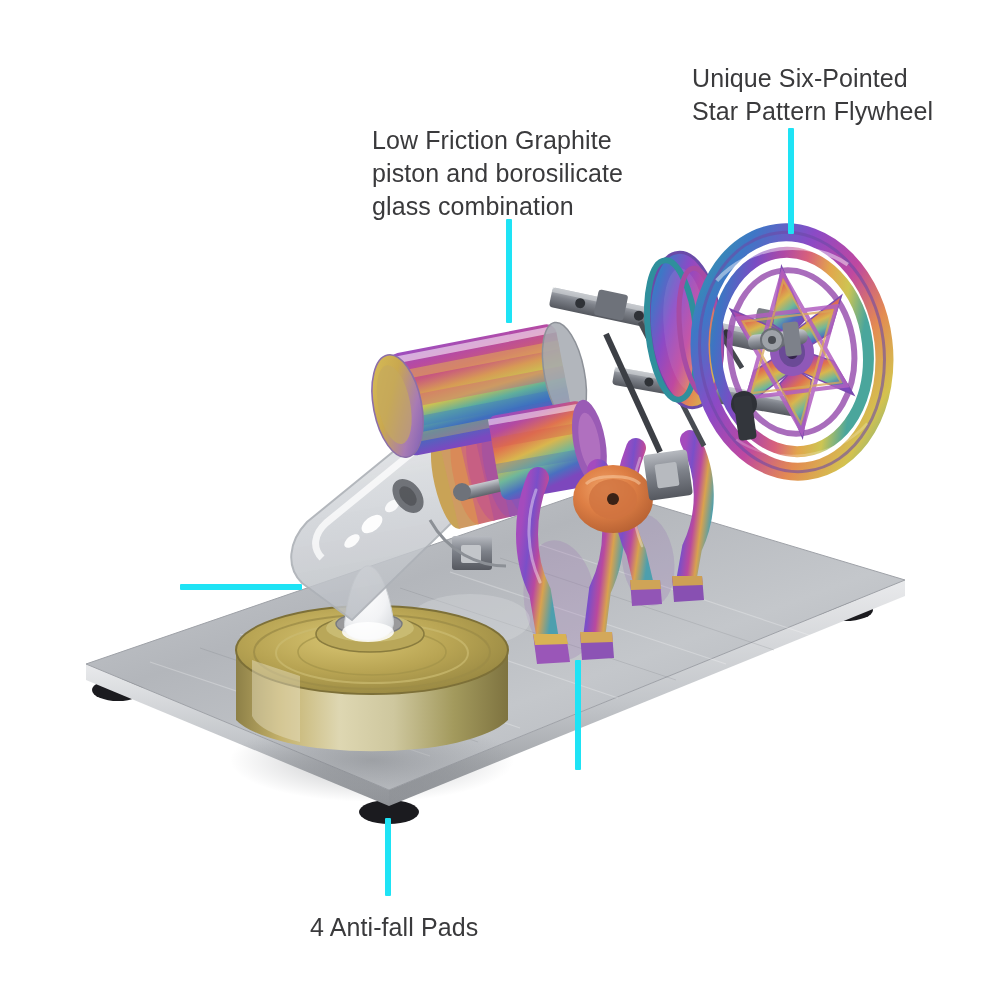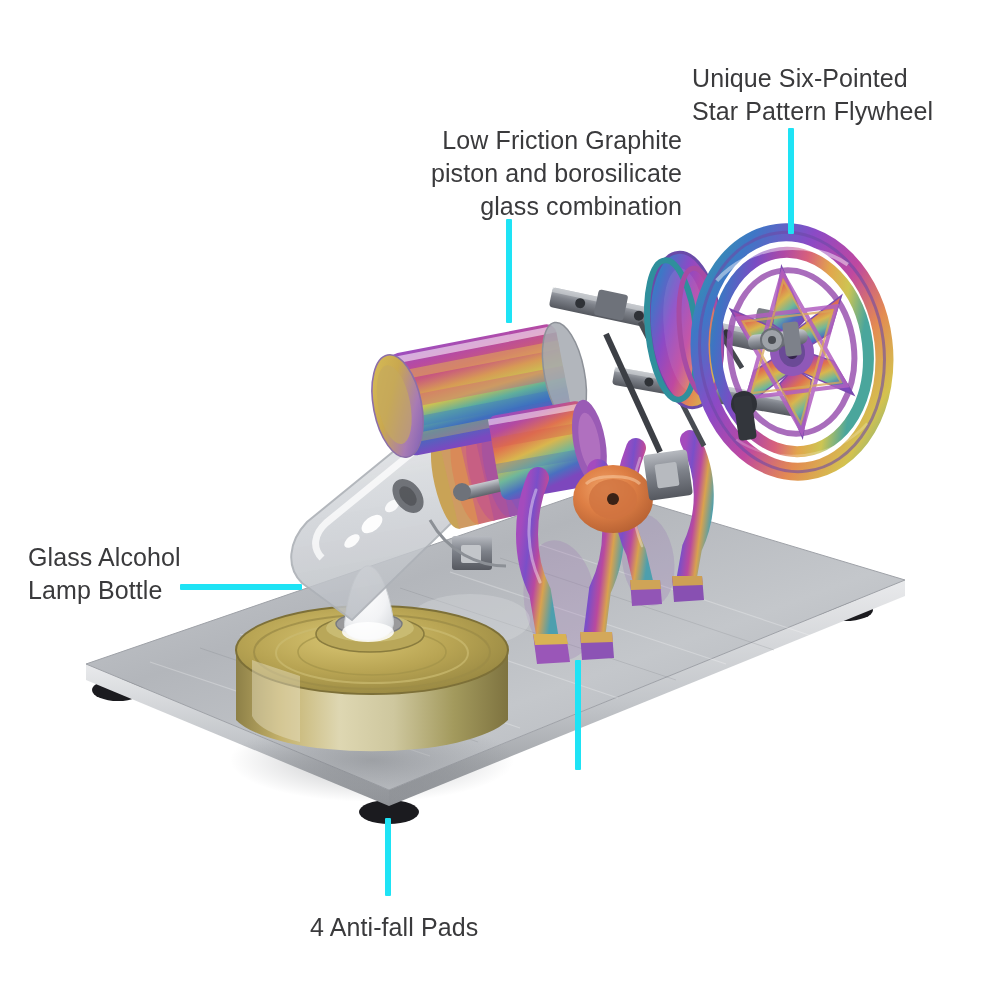--- a/index.html
+++ b/index.html
@@ -413,23 +413,21 @@
 
   <div class="leader vert" style="left:788px; top:128px; height:106px;"></div>
   <div class="leader vert" style="left:506px; top:219px; height:104px;"></div>
   <div class="leader horz" style="left:180px; top:584px; width:122px;"></div>
   <div class="leader vert" style="left:575px; top:660px; height:110px;"></div>
   <div class="leader vert" style="left:385px; top:818px; height:78px;"></div>
 
   <div class="callout" style="left:692px; top:62px; width:300px;">Unique Six-Pointed
 Star Pattern Flywheel</div>
 
-  <div class="callout" style="left:372px; top:124px; width:310px;text-align:right;">Low Friction Graphite
+  <div class="callout" style="left:372px; top:124px; width:310px;">Low Friction Graphite
 piston and  borosilicate
 glass combination</div>
 
-  <div class="callout" style="left:28px; top:541px; width:220px;">Glass Alcohol
-Lamp Bottle</div>
 
 
   <div class="callout" style="left:310px; top:911px; width:260px;">4 Anti-fall Pads</div>
 
 </div>
 
 </body></html>

